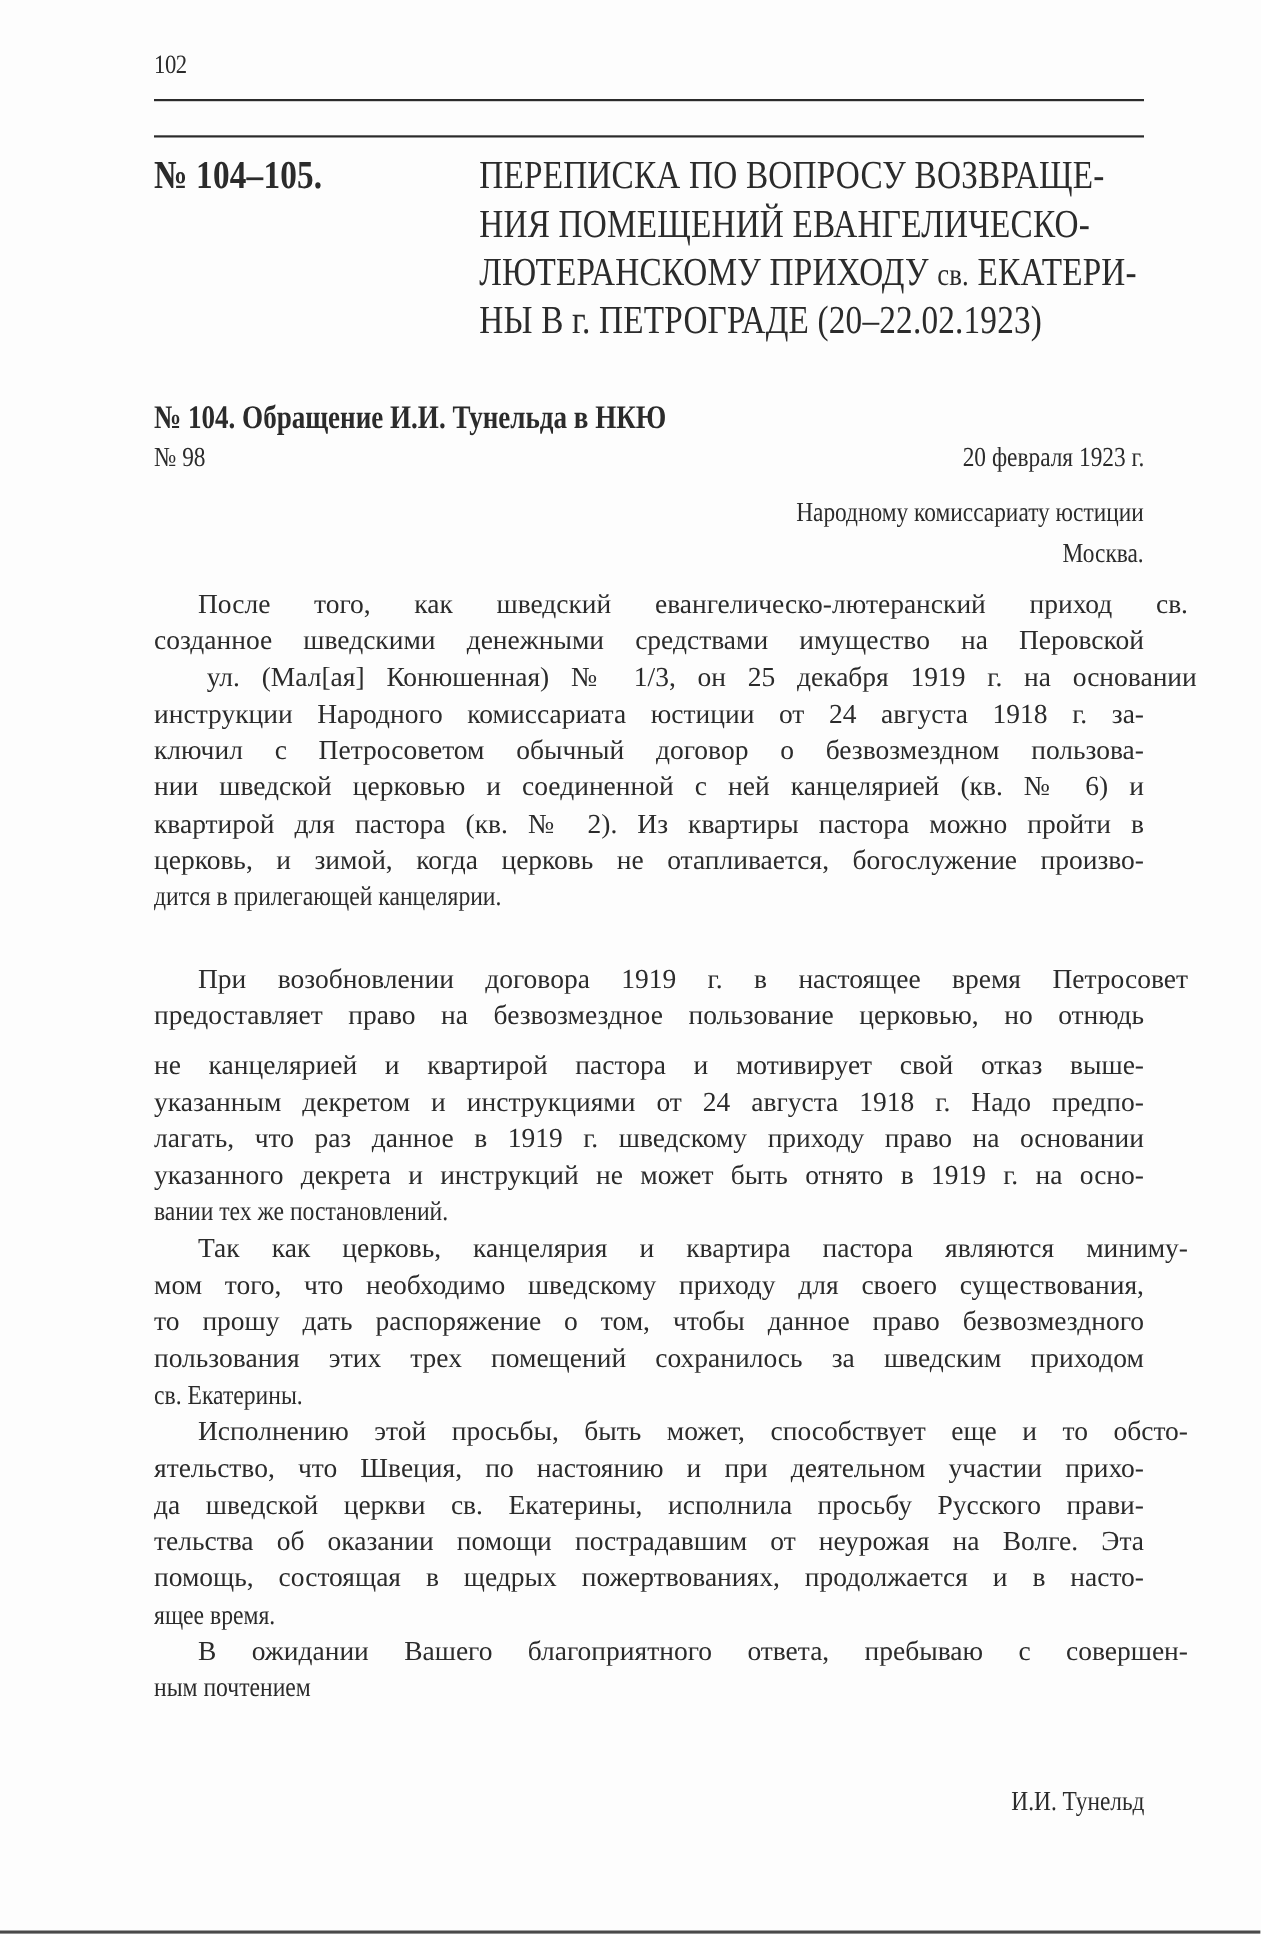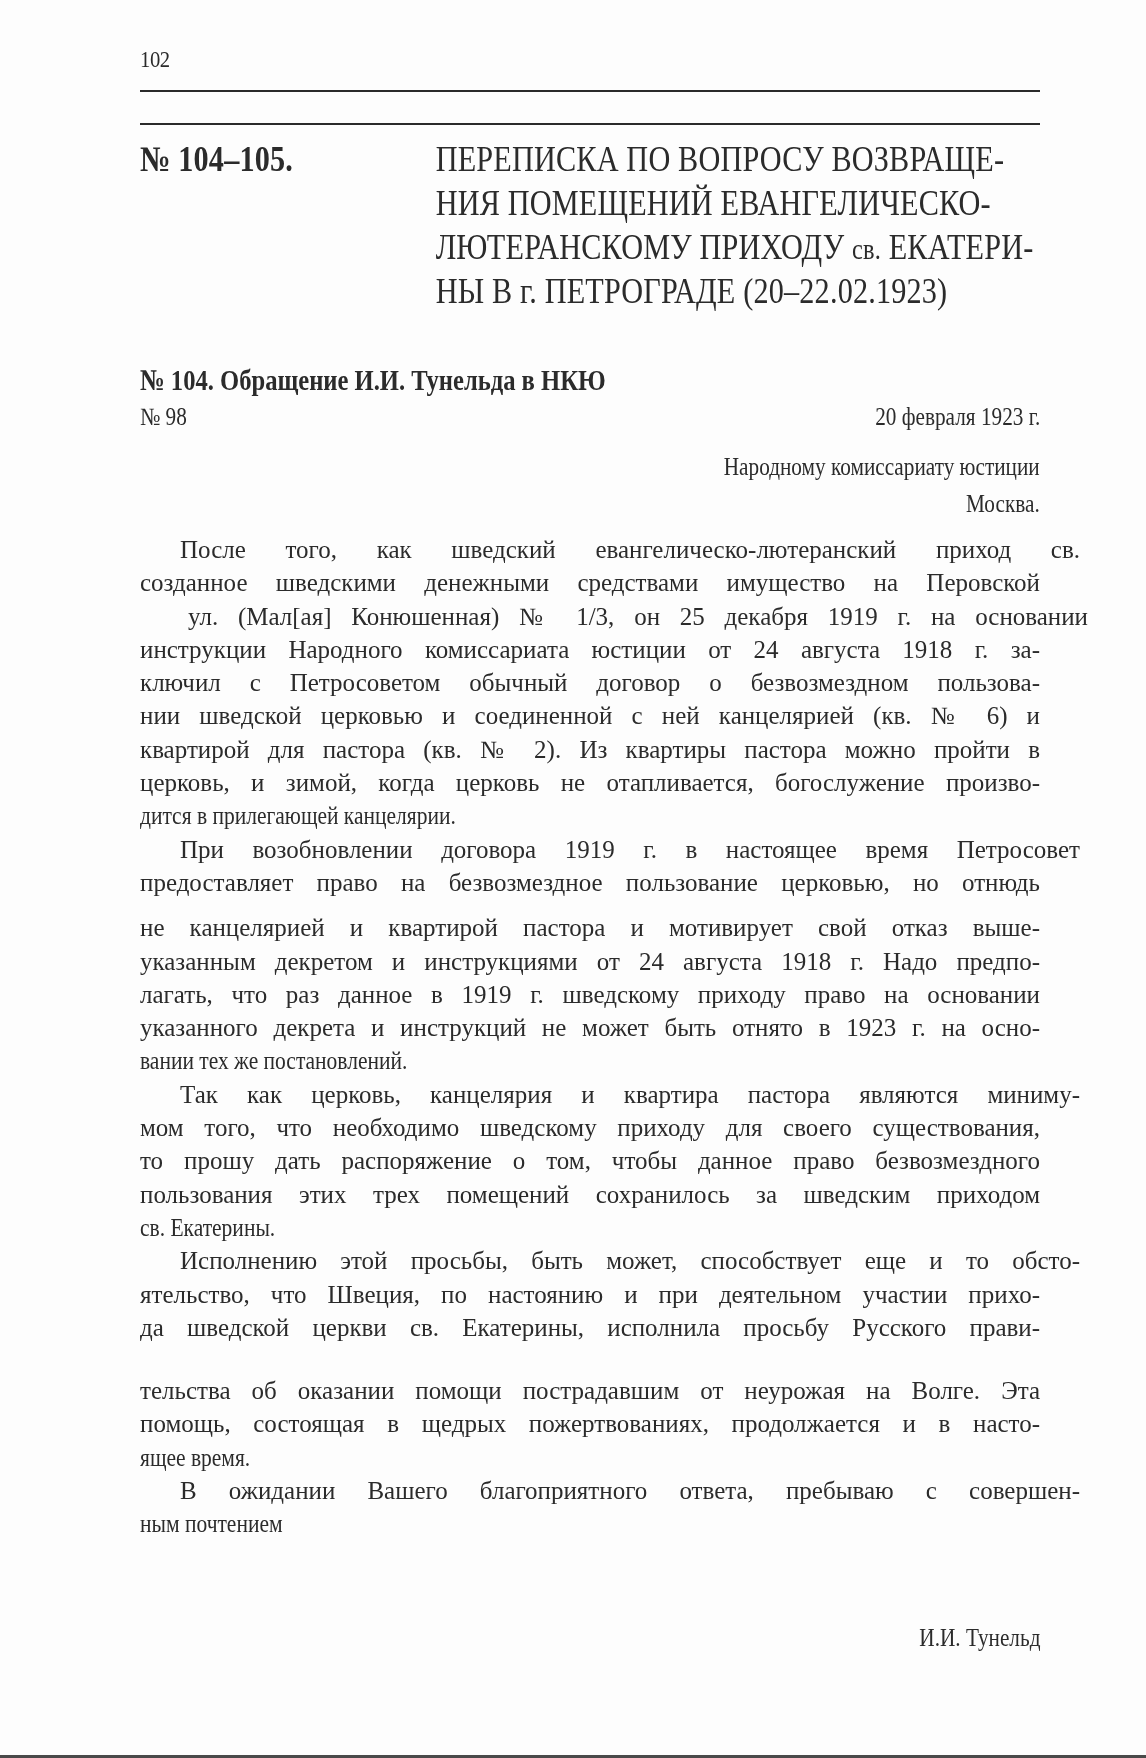--- a/index.html
+++ b/index.html
@@ -95,40 +95,40 @@
       <span class="line" style="display: block; width: 900px; transform-origin: left top; transform: scaleX(1);">созданное шведскими денежными средствами имущество на Перовской</span>
       <span class="line" style="display: block; width: 900px; transform-origin: left top; transform: scaleX(1); margin-left: 48px;">ул. (Мал[ая] Конюшенная) № 1/3, он 25 декабря 1919 г. на основании</span>
       <span class="line" style="display: block; width: 900px; transform-origin: left top; transform: scaleX(1);">инструкции Народного комиссариата юстиции от 24 августа 1918 г. за-</span>
       <span class="line" style="display: block; width: 900px; transform-origin: left top; transform: scaleX(1);">ключил с Петросоветом обычный договор о безвозмездном пользова-</span>
       <span class="line" style="display: block; width: 900px; transform-origin: left top; transform: scaleX(1);">нии шведской церковью и соединенной с ней канцелярией (кв. № 6) и</span>
       <span class="line" style="display: block; width: 900px; transform-origin: left top; transform: scaleX(1);">квартирой для пастора (кв. № 2). Из квартиры пастора можно пройти в</span>
       <span class="line" style="display: block; width: 900px; transform-origin: left top; transform: scaleX(1);">церковь, и зимой, когда церковь не отапливается, богослужение произво-</span>
       <span class="line last" style="display: block; width: 367px; transform-origin: left top; transform: scaleX(0.86);">дится в прилегающей канцелярии.</span>
     </div>
     <div>
-      <span class="line indent" style="display: block; width: 900px; transform-origin: left top; transform: scaleX(1);">При возобновлении договора 1919 г. в настоящее время Петросовет</span>
+      <span class="line indent" style="display: block; width: 900px; transform-origin: left top; transform: scaleX(1); margin-top: 41px;">При возобновлении договора 1919 г. в настоящее время Петросовет</span>
       <span class="line" style="display: block; width: 900px; transform-origin: left top; transform: scaleX(1);">предоставляет право на безвозмездное пользование церковью, но отнюдь</span>
       <span class="line" style="display: block; width: 900px; transform-origin: left top; transform: scaleX(1); margin-top: 12px;">не канцелярией и квартирой пастора и мотивирует свой отказ выше-</span>
       <span class="line" style="display: block; width: 900px; transform-origin: left top; transform: scaleX(1);">указанным декретом и инструкциями от 24 августа 1918 г. Надо предпо-</span>
       <span class="line" style="display: block; width: 900px; transform-origin: left top; transform: scaleX(1);">лагать, что раз данное в 1919 г. шведскому приходу право на основании</span>
-      <span class="line" style="display: block; width: 900px; transform-origin: left top; transform: scaleX(1);">указанного декрета и инструкций не может быть отнято в 1923 г. на осно-</span>
+      <span class="line" style="display: block; width: 900px; transform-origin: left top; transform: scaleX(1);">указанного декрета и инструкций не может быть отнято в 1919 г. на осно-</span>
       <span class="line last" style="display: block; width: 311px; transform-origin: left top; transform: scaleX(0.86);">вании тех же постановлений.</span>
     </div>
     <div>
       <span class="line indent" style="display: block; width: 900px; transform-origin: left top; transform: scaleX(1);">Так как церковь, канцелярия и квартира пастора являются миниму-</span>
       <span class="line" style="display: block; width: 900px; transform-origin: left top; transform: scaleX(1);">мом того, что необходимо шведскому приходу для своего существования,</span>
       <span class="line" style="display: block; width: 900px; transform-origin: left top; transform: scaleX(1);">то прошу дать распоряжение о том, чтобы данное право безвозмездного</span>
       <span class="line" style="display: block; width: 900px; transform-origin: left top; transform: scaleX(1);">пользования этих трех помещений сохранилось за шведским приходом</span>
       <span class="line last" style="display: block; width: 157px; transform-origin: left top; transform: scaleX(0.86);">св. Екатерины.</span>
     </div>
     <div>
       <span class="line indent" style="display: block; width: 900px; transform-origin: left top; transform: scaleX(1);">Исполнению этой просьбы, быть может, способствует еще и то обсто-</span>
       <span class="line" style="display: block; width: 900px; transform-origin: left top; transform: scaleX(1);">ятельство, что Швеция, по настоянию и при деятельном участии прихо-</span>
       <span class="line" style="display: block; width: 900px; transform-origin: left top; transform: scaleX(1);">да шведской церкви св. Екатерины, исполнила просьбу Русского прави-</span>
-      <span class="line" style="display: block; width: 900px; transform-origin: left top; transform: scaleX(1); margin-top: 30px;">тельства об оказании помощи пострадавшим от неурожая на Волге. Эта</span>
+      <span class="line" style="display: block; width: 900px; transform-origin: left top; transform: scaleX(1);">тельства об оказании помощи пострадавшим от неурожая на Волге. Эта</span>
       <span class="line" style="display: block; width: 900px; transform-origin: left top; transform: scaleX(1); font-family: Liberation Serif, serif;">помощь, состоящая в щедрых пожертвованиях, продолжается и в насто-</span>
       <span class="line last" style="display: block; width: 128px; transform-origin: left top; transform: scaleX(0.86);">ящее время.</span>
     </div>
     <div>
       <span class="line indent" style="display: block; width: 900px; transform-origin: left top; transform: scaleX(1);">В ожидании Вашего благоприятного ответа, пребываю с совершен-</span>
       <span class="line last" style="display: block; width: 166px; transform-origin: left top; transform: scaleX(0.86);">ным почтением</span>
     </div>
   </div>
 
 <div class="signature">И.И. Тунельд</div>

